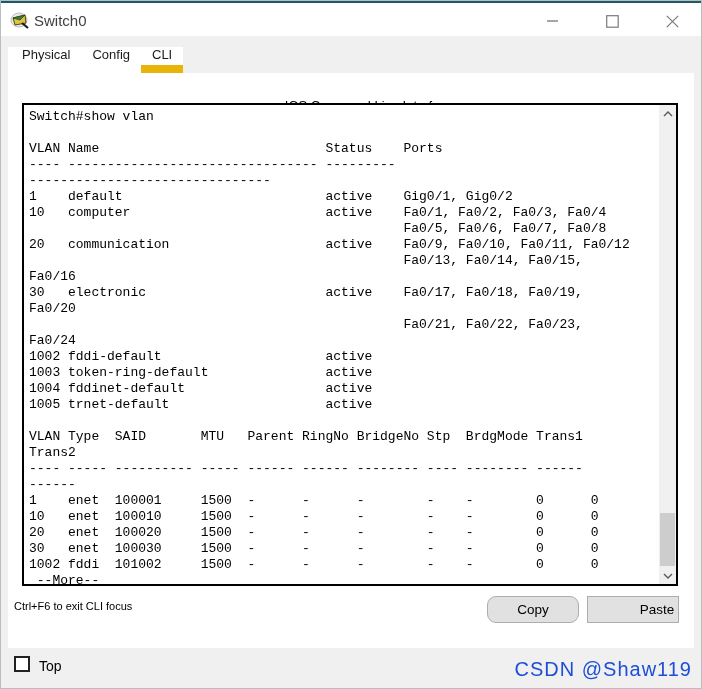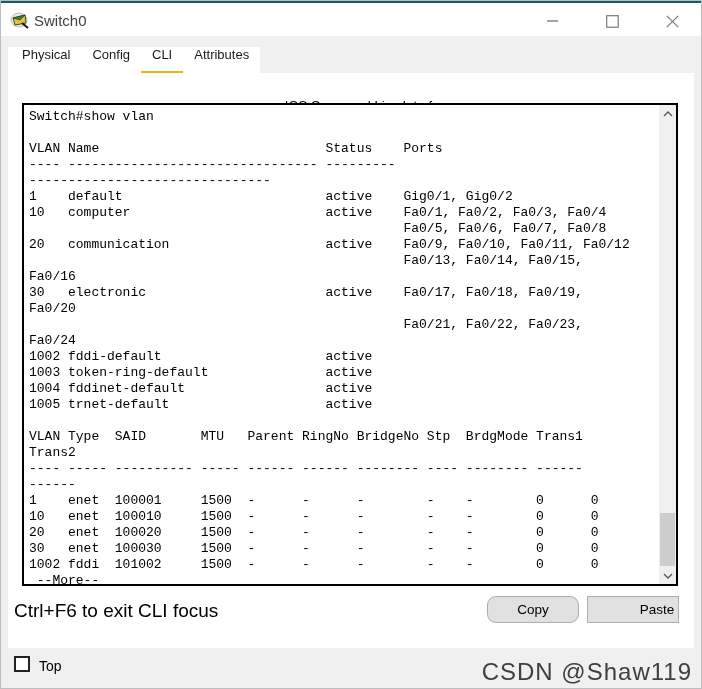--- a/index.html
+++ b/index.html
@@ -16,54 +16,54 @@
   #titlebar{left:0;top:3px;width:702px;height:33px;background:#ffffff;}
   #title-text{left:34px;top:9px;font-size:15px;color:#404040;}
   .winctl{top:3px;width:45px;height:30px;display:flex;align-items:center;justify-content:center;}
   #btn-min{left:530px;}
   #btn-max{left:590px;}
   #btn-close{left:650px;}
 
   
   #tabstrip{left:8px;top:47px;height:26px;background:#ffffff;display:flex;align-items:stretch;padding-left:3px;}
   .tab{display:flex;align-items:flex-start;padding:0 11px;font-size:13px;color:#1a1a1a;border-bottom:4px solid transparent;}
-  .tab.active{border-bottom:2px solid #eab308;}
+  .tab.active{border-bottom:8px solid #eab308;}
 
   
   #pane{left:8px;top:73px;width:686px;height:575px;background:#ffffff;}
   #ios-header{left:8px;top:98px;width:686px;text-align:center;font-size:13px;color:#000;padding-left:36px;}
 
   
   #terminal{left:22px;top:103px;width:656px;height:483px;border:2px solid #000;background:#fff;}
   #terminal pre{
     position:absolute;left:0;top:0;right:19px;bottom:0;margin:0;overflow:hidden;
     padding:4px 0 0 5px;
     font-family:"Liberation Mono","DejaVu Sans Mono",monospace;
     font-size:13px;line-height:16px;color:#000;white-space:pre;
   }
   
   #vscroll{position:absolute;top:0;right:0;bottom:0;width:17px;background:#f0f0f0;}
   .sb-arrow{position:absolute;left:0;width:17px;height:17px;display:flex;align-items:center;justify-content:center;}
   #sb-up{top:0;} #sb-down{bottom:0;}
   #sb-thumb{position:absolute;left:1px;width:15px;top:408px;height:53px;background:#cdcdcd;}
 
   
-  #cli-hint{left:14px;top:600px;font-size:19px;color:#000;}
+  #cli-hint{left:14px;top:600px;font-size:11px;color:#000;}
   .btn{
     top:596px;width:92px;height:27px;background:#e1e1e1;border:1px solid #adadad;
     display:flex;align-items:center;justify-content:center;font-size:13.5px;color:#000;
   }
   #btn-copy{left:487px;border-radius:9px;}
   #btn-paste{left:587px;padding-left:48px;}
 
   
   #footer{left:0;top:648px;width:702px;height:41px;background:#f0f0f0;}
   #top-checkbox{left:14px;top:656px;width:16px;height:16px;background:#fff;border:2px solid #222;}
   #top-label{left:39px;top:658px;font-size:14px;color:#000;}
-  #watermark{right:10px;top:658px;font-size:24px;color:#404040;letter-spacing:1px;margin-left:38px;}
+  #watermark{right:10px;top:658px;font-size:20px;color:#1d4ed8;letter-spacing:1px;margin-left:38px;}
 </style>
 </head>
 <body>
 
 <div class="abs" id="top-strip"></div>
 <div class="abs" id="titlebar">
   <span class="abs" style="left:10px;top:9px;width:20px;height:17px;">
     <svg width="20" height="17" viewBox="0 0 20 17">
       <ellipse cx="9" cy="8" rx="8" ry="7" fill="#e9e9e9" stroke="#bdbdbd" stroke-width="1"></ellipse>
       <polygon points="3,6 15,3 16,11 5,13" fill="#e0c23c" stroke="#4a4a1e" stroke-width="1"></polygon>
@@ -92,23 +92,20 @@
 
 <div class="abs" id="tabstrip">
   <div class="tab">
       <span>Physical</span>
     </div>
   <div class="tab">
       <span>Config</span>
     </div>
   <div class="tab active">
       <span>CLI</span>
-    </div>
-  <div class="tab">
-      <span>Attributes</span>
     </div>
 </div>
 
 <div class="abs" id="pane"></div>
 <div class="abs" id="ios-header">IOS Command Line Interface</div>
 
 <div class="abs" id="terminal">
   <pre>Switch#show vlan
 
 VLAN Name                             Status    Ports

